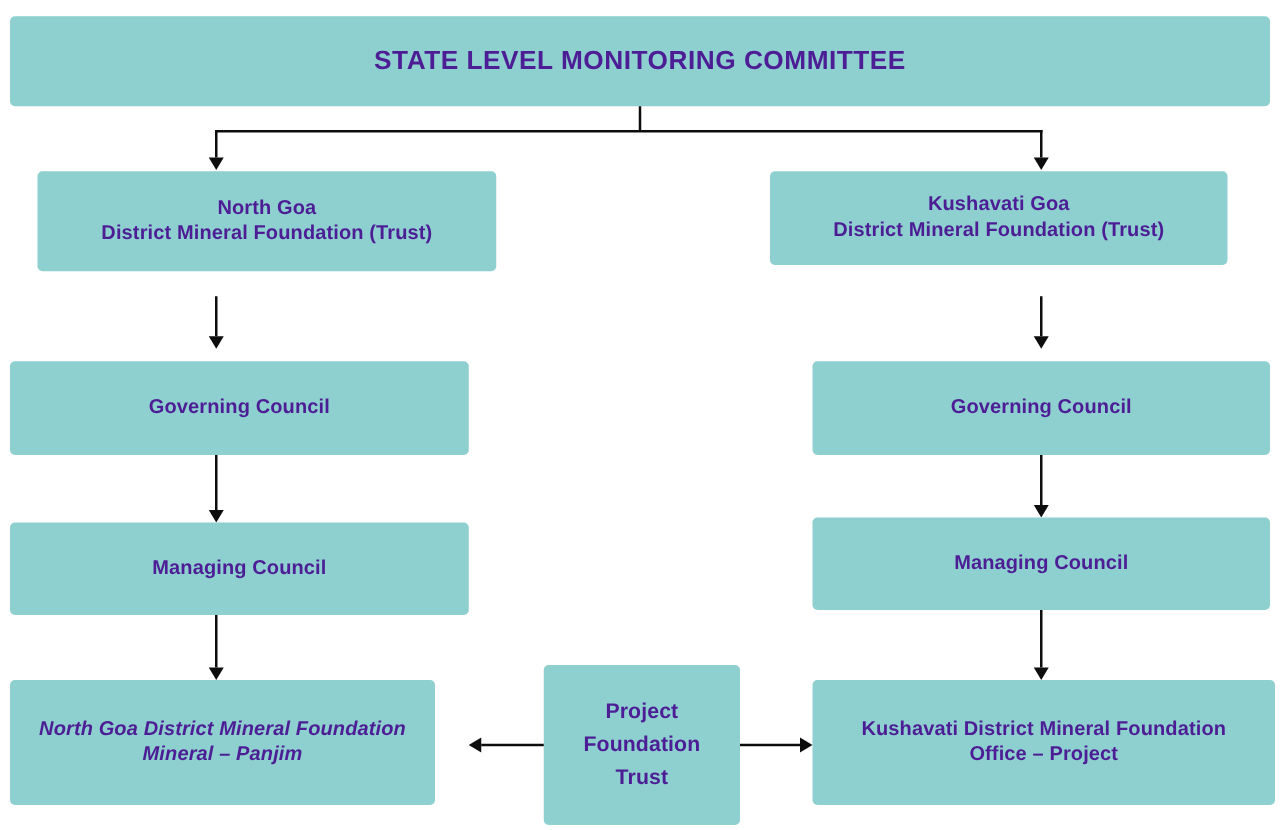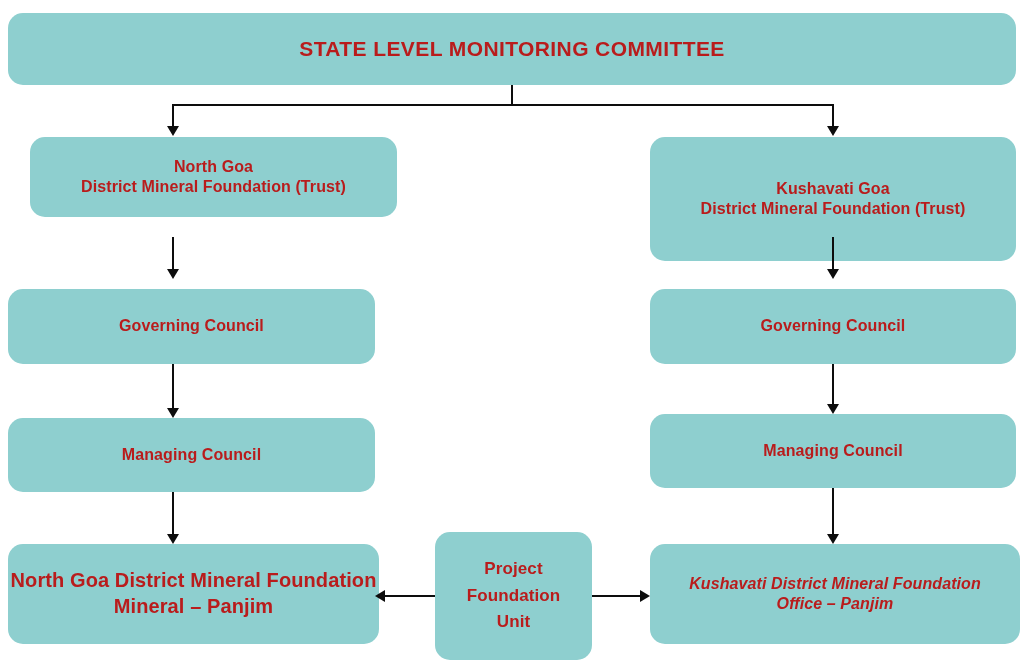--- a/index.html
+++ b/index.html
@@ -15,51 +15,51 @@
     position: relative;
     width: 1024px;
     height: 664px;
     background: #ffffff;
     overflow: hidden;
   }
   .node {
     position: absolute;
     box-sizing: border-box;
     background: #8ecfcf;
-    border-radius: 15px;
-    color: #b91c1c;
+    border-radius: 4px;
+    color: #4c1d95;
     font-weight: bold;
     display: flex;
     flex-direction: column;
     align-items: center;
     justify-content: center;
     text-align: center;
     line-height: 1.28;
     padding: 4px 8px;
     letter-spacing: 0.1px;
   }
   .node .line { display: block; white-space: nowrap; }
 
   
   #node-top {
     left: 8px; top: 13px; width: 1008px; height: 72px;
     font-size: 21px;
     letter-spacing: 0.4px;
   }
   #node-left-trust  { left: 8px;   top: 137px; width: 367px; height: 80px; font-size: 16px; margin-left: 22px; }
-  #node-right-trust { left: 650px; top: 137px; width: 366px; height: 124px; font-size: 16px; }
+  #node-right-trust { left: 616px; top: 137px; width: 366px; height: 75px; font-size: 16px; }
 
   #node-left-governing  { left: 8px;   top: 289px; width: 367px; height: 75px; font-size: 16px; }
   #node-right-governing { left: 650px; top: 289px; width: 366px; height: 75px; font-size: 16px; }
 
   #node-left-managing  { left: 8px;   top: 418px; width: 367px; height: 74px; font-size: 16px; }
   #node-right-managing { left: 650px; top: 414px; width: 366px; height: 74px; font-size: 16px; }
 
-  #node-left-office  { left: 8px;   top: 544px; width: 371px; height: 100px; font-size: 20px; }
-  #node-right-office { left: 650px; top: 544px; width: 370px; height: 100px; font-size: 16px; font-style: italic; }
+  #node-left-office  { left: 8px;   top: 544px; width: 340px; height: 100px; font-size: 16px; font-style: italic; }
+  #node-right-office { left: 650px; top: 544px; width: 370px; height: 100px; font-size: 16px; }
 
   #node-pmu {
     left: 435px; top: 532px; width: 157px; height: 128px;
     font-size: 17px;
     line-height: 1.55;
   }
 
   
   .conn {
     position: absolute;
@@ -150,27 +150,27 @@
 
   <div class="node" id="node-right-managing">
     <span class="line">Managing Council</span>
   </div>
 
   <div class="conn v-line" style="left:832px; top:488px; height:46px;"></div>
   <div class="arrow-down" style="left:827px; top:534px;"></div>
 
   <div class="node" id="node-right-office">
     <span class="line">Kushavati District Mineral Foundation</span>
-    <span class="line">Office – Panjim</span>
+    <span class="line">Office – Project</span>
   </div>
 
   <div class="node" id="node-pmu">
     <span class="line">Project</span>
     <span class="line">Foundation</span>
-    <span class="line">Unit</span>
+    <span class="line">Trust</span>
   </div>
 
   <div class="conn h-line" style="left:385px; top:595px; width:50px;"></div>
   <div class="arrow-left" style="left:375px; top:590px;"></div>
 
   <div class="conn h-line" style="left:592px; top:595px; width:48px;"></div>
   <div class="arrow-right" style="left:640px; top:590px;"></div>
 
 </div>
 

